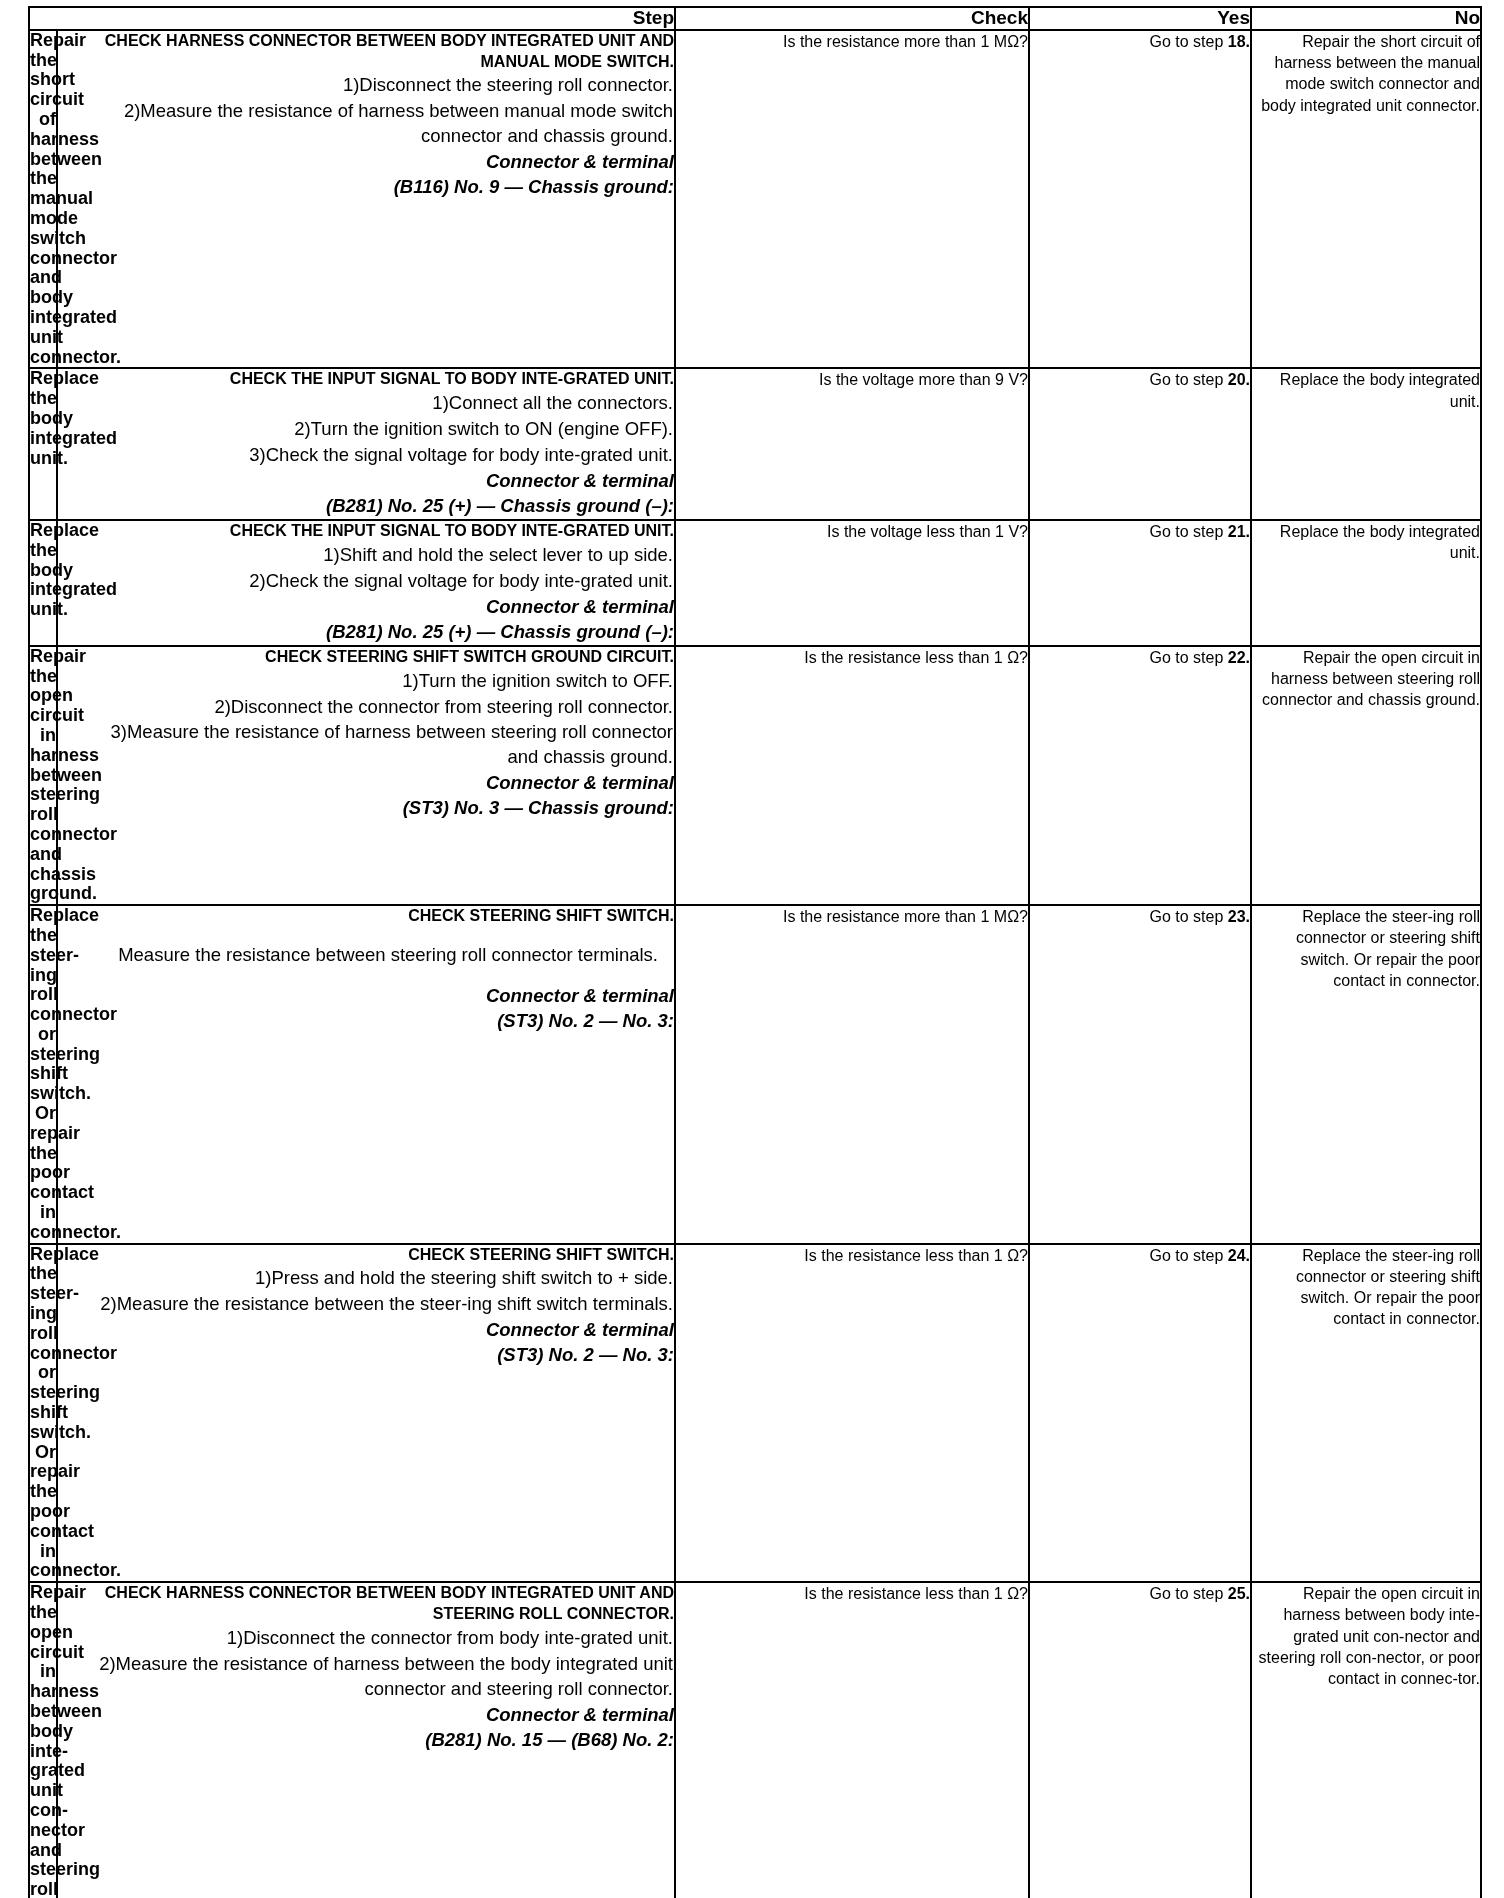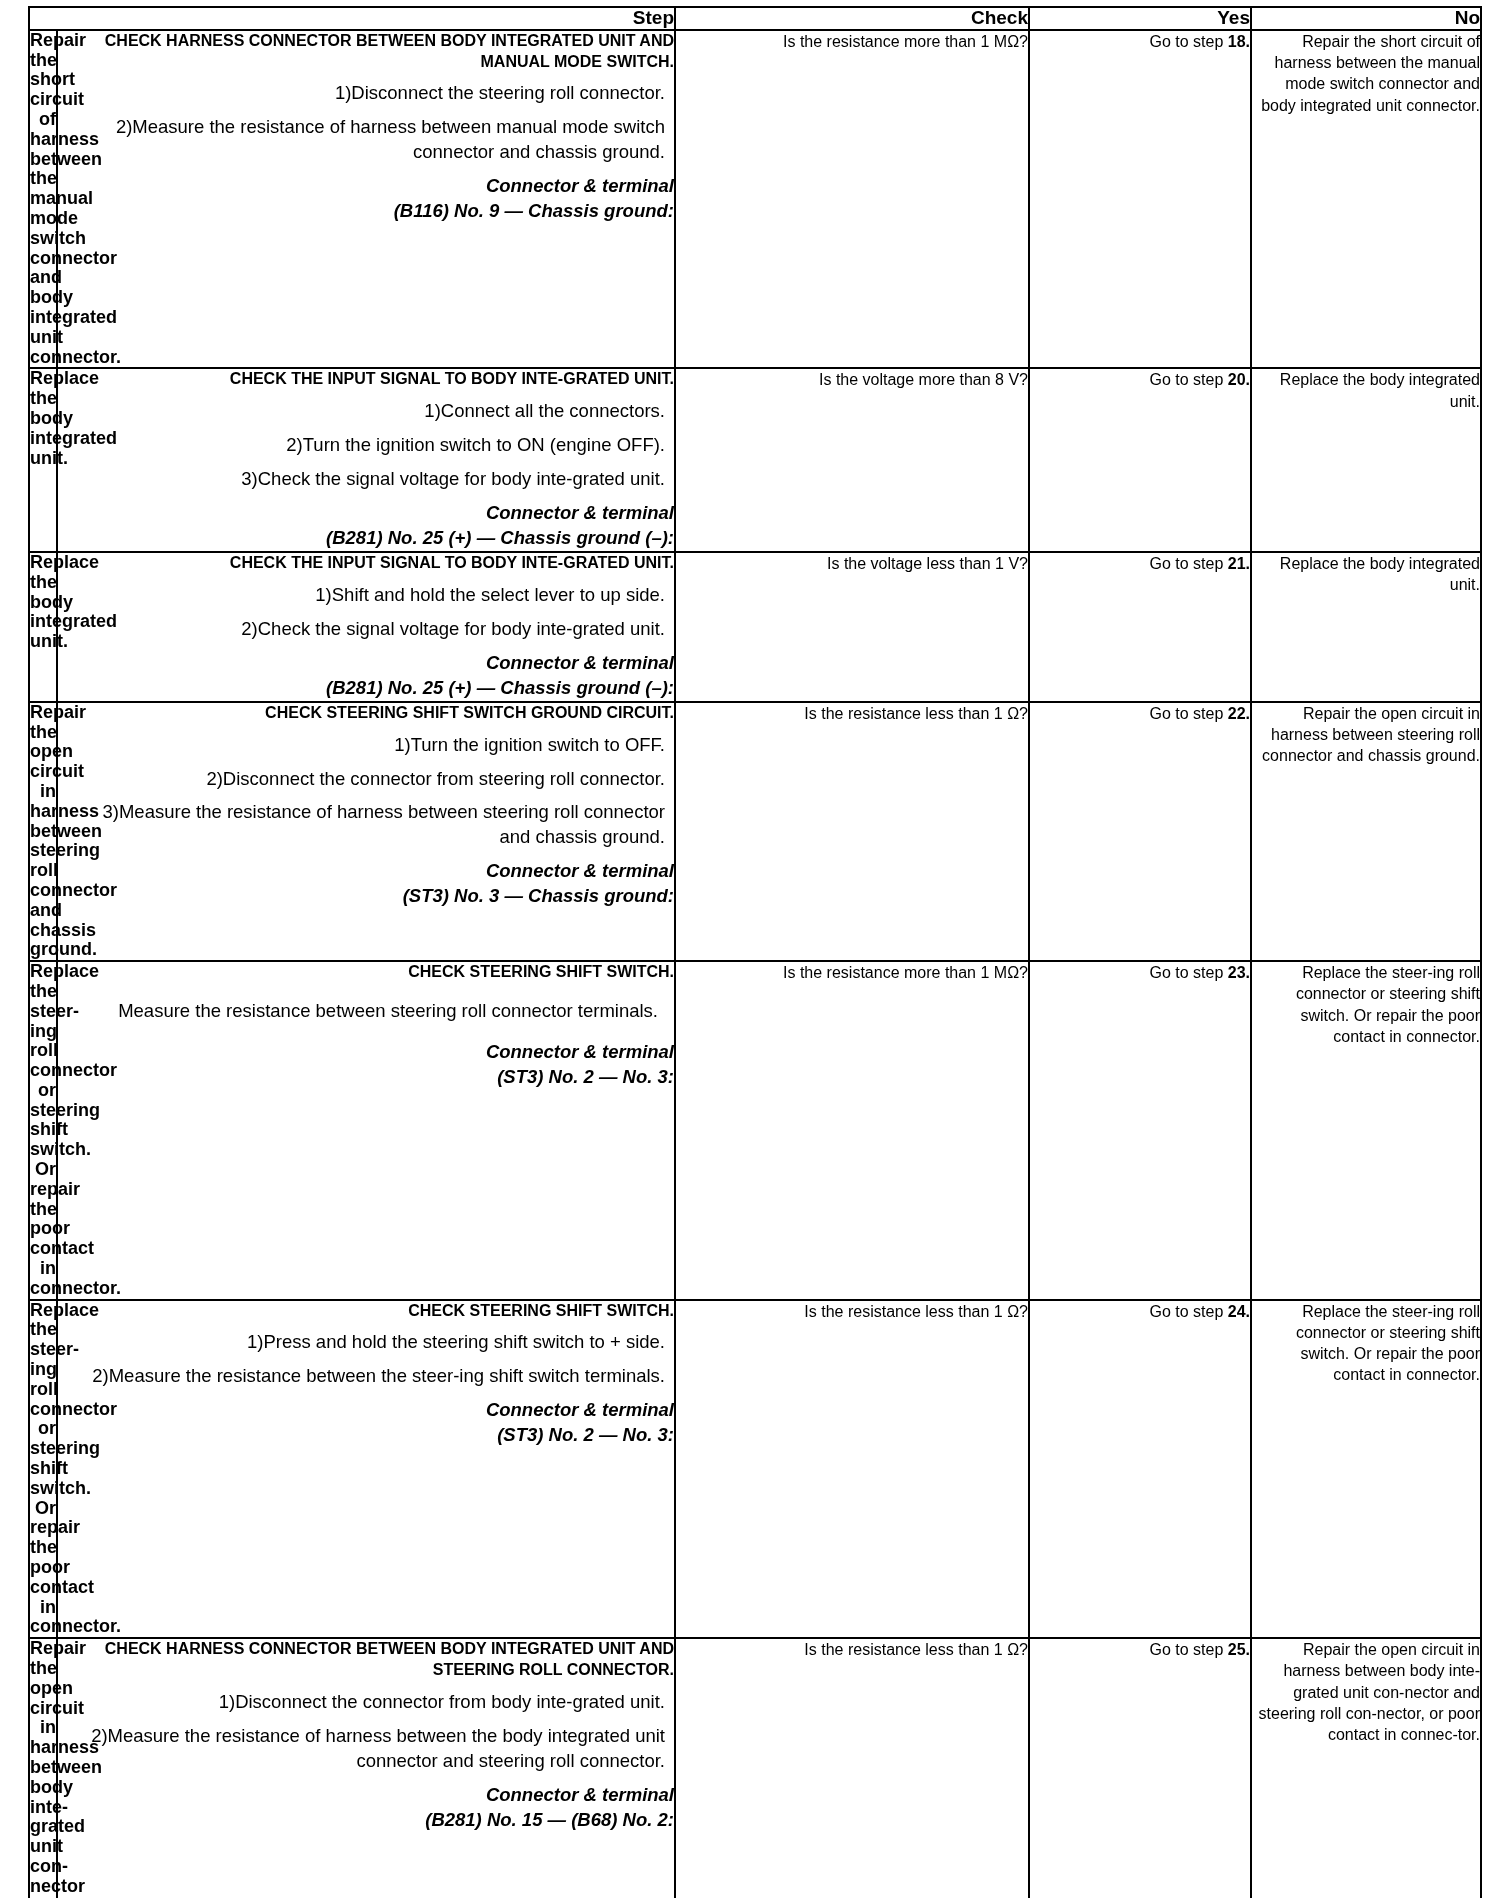--- a/index.html
+++ b/index.html
@@ -64,21 +64,21 @@
   }
   .title {
     font-weight: bold;
     font-size: 16px;
     line-height: 1.3;
     margin: 0 0 1px 0;
     padding-left: 38px;
     text-indent: 0;
   }
   .sub {
-    margin: 9px;
+    margin: 1px;
     padding-left: 34px;
     text-indent: -25px;
     line-height: 1.35;
   }
   .sub .lbl { display: inline-block; min-width: 25px; }
   .plain {
     margin: 16px;
     padding-left: 36px;
     line-height: 1.35;
   }
@@ -136,21 +136,21 @@
         <tr>
           <td class="num">Replace the body integrated unit.</td>
           <td class="step">
             <div class="title">CHECK THE INPUT SIGNAL TO BODY INTE-GRATED UNIT.</div>
             <div class="sub"><span class="lbl">1)</span><span>Connect all the connectors.</span></div>
             <div class="sub"><span class="lbl">2)</span><span>Turn the ignition switch to ON (engine OFF).</span></div>
             <div class="sub"><span class="lbl">3)</span><span>Check the signal voltage for body inte-grated unit.</span></div>
             <div class="ct">Connector &amp; terminal</div>
             <div class="ct2">(B281) No. 25 (+) — Chassis ground (–):</div>
           </td>
-          <td class="check">Is the voltage more than 8 V?</td>
+          <td class="check">Is the voltage more than 9 V?</td>
           <td class="yes"><span>Go to step </span><strong>20.</strong></td>
           <td class="no">Replace the body integrated unit.</td>
         </tr>
         <tr>
           <td class="num">Replace the body integrated unit.</td>
           <td class="step">
             <div class="title">CHECK THE INPUT SIGNAL TO BODY INTE-GRATED UNIT.</div>
             <div class="sub"><span class="lbl">1)</span><span>Shift and hold the select lever to up side.</span></div>
             <div class="sub"><span class="lbl">2)</span><span>Check the signal voltage for body inte-grated unit.</span></div>
             <div class="ct">Connector &amp; terminal</div>

